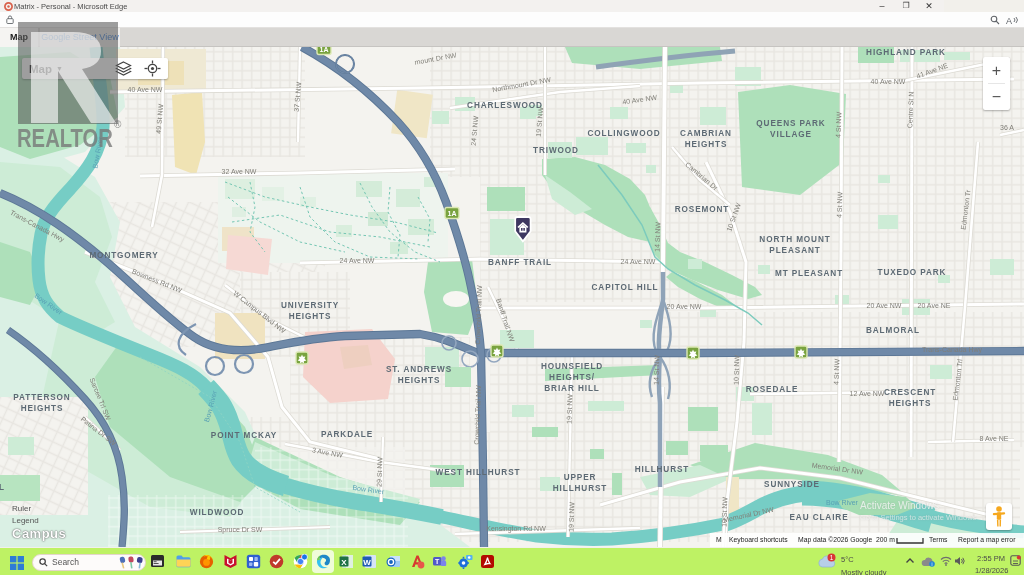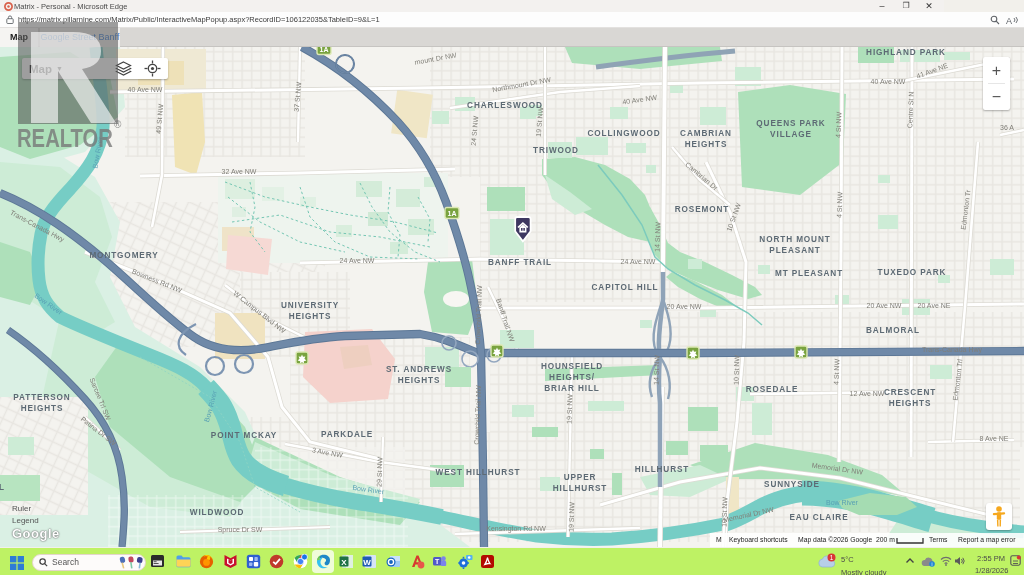--- a/index.html
+++ b/index.html
@@ -388,34 +388,33 @@
     <div class="winbtn" style="right:47px;">–</div>
     <div class="winbtn" style="right:23px;font-size:8px;">❐</div>
     <div class="winbtn" style="right:0px;">✕</div>
   </div>
 
   <div id="urlrow">
     <svg class="lock" viewBox="0 0 10 11">
         <rect x="1" y="4.5" width="8" height="6" rx="1" fill="none" stroke="#5f6368" stroke-width="1.1"></rect>
         <path d="M3 4.5 V3 a2 2 0 0 1 4 0 V4.5" fill="none" stroke="#5f6368" stroke-width="1.1"></path>
       </svg>
-    <span class="url">https://matrix.pillarnine.com/Matrix/Public/InteractiveMapPopup.aspx?RecordID=106122035&amp;TableID=9&amp;L=1</span>
     <svg style="position:absolute;right:24px;top:3px" width="10" height="10" viewBox="0 0 10 10">
         <circle cx="4" cy="4" r="2.8" fill="none" stroke="#5f6368" stroke-width="1.1"></circle>
         <line x1="6.2" y1="6.2" x2="9" y2="9" stroke="#5f6368" stroke-width="1.1"></line>
       </svg>
     <svg style="position:absolute;right:6px;top:3px" width="12" height="10" viewBox="0 0 12 10">
         <text x="0" y="8.5" font-size="9" fill="#5f6368" font-family="Liberation Sans">A</text>
         <path d="M8 3 q2 2 0 4 M10 2 q3 3 0 6" fill="none" stroke="#5f6368" stroke-width="0.9"></path>
       </svg>
   </div>
 
   <div id="tabrow">
     <div id="tab-map">Map</div>
-    <div id="tab-gsv">Google Street Banff</div>
+    <div id="tab-gsv">Google Street View</div>
   </div>
 
   <div id="mapbtnbar">
     <span style="font-size:11.5px;font-weight:bold;color:#111;padding:0 4px 0 7px;">Map</span>
     <span style="font-size:7px;color:#111;margin-right:8px;">▼</span>
     <svg width="17" height="15" viewBox="0 0 17 15" style="margin:0 6px 0 44px;">
         <g fill="none" stroke="#444" stroke-width="1.2">
           <path d="M8.5 1 L15.5 4.5 L8.5 8 L1.5 4.5 Z"></path>
           <path d="M2.5 7 L1.5 7.5 L8.5 11 L15.5 7.5 L14.5 7"></path>
           <path d="M2.5 10 L1.5 10.5 L8.5 14 L15.5 10.5 L14.5 10"></path>
@@ -455,22 +454,26 @@
   <span class="att" style="left:716px;">M</span>
   <span class="att" style="left:729px;">Keyboard shortcuts</span>
   <span class="att" style="left:798px;">Map data ©2026 Google</span>
   <span class="att" style="left:876px;">200 m</span>
   <svg class="att" style="left:896px;top:537px" width="28" height="7" viewBox="0 0 28 7">
       <path d="M1 1 V6 H27 V1" fill="none" stroke="#333" stroke-width="1.3"></path>
     </svg>
   <span class="att" style="left:929px;">Terms</span>
   <span class="att" style="left:958px;">Report a map error</span>
 
-  <div id="glogo">Google</div>
+  <div id="glogo">Campus</div>
   <div id="rlinks">Ruler<br>Legend</div>
+  <div id="actwin">
+      <div class="l1">Activate Windows</div>
+      <div class="l2">Go to Settings to activate Windows</div>
+    </div>
 
   <div id="wm">
   <svg width="260" height="150" viewBox="0 0 260 150">
     <rect x="7" y="11" width="100" height="102" fill="rgba(88,88,88,0.58)"></rect>
     <path d="M20 21 h42 q28 0 28 19 q0 15 -19 18 l34 54 h-25 L47 60 v52 H20 Z" fill="rgba(255,255,255,0.62)"></path>
     <text x="6" y="136" font-size="25" font-weight="bold" fill="rgba(118,118,118,0.78)" textLength="96" lengthAdjust="spacingAndGlyphs">REALTOR</text>
     <text x="103" y="117" font-size="10" fill="rgba(118,118,118,0.8)">®</text>
   </svg>
   </div>
 

